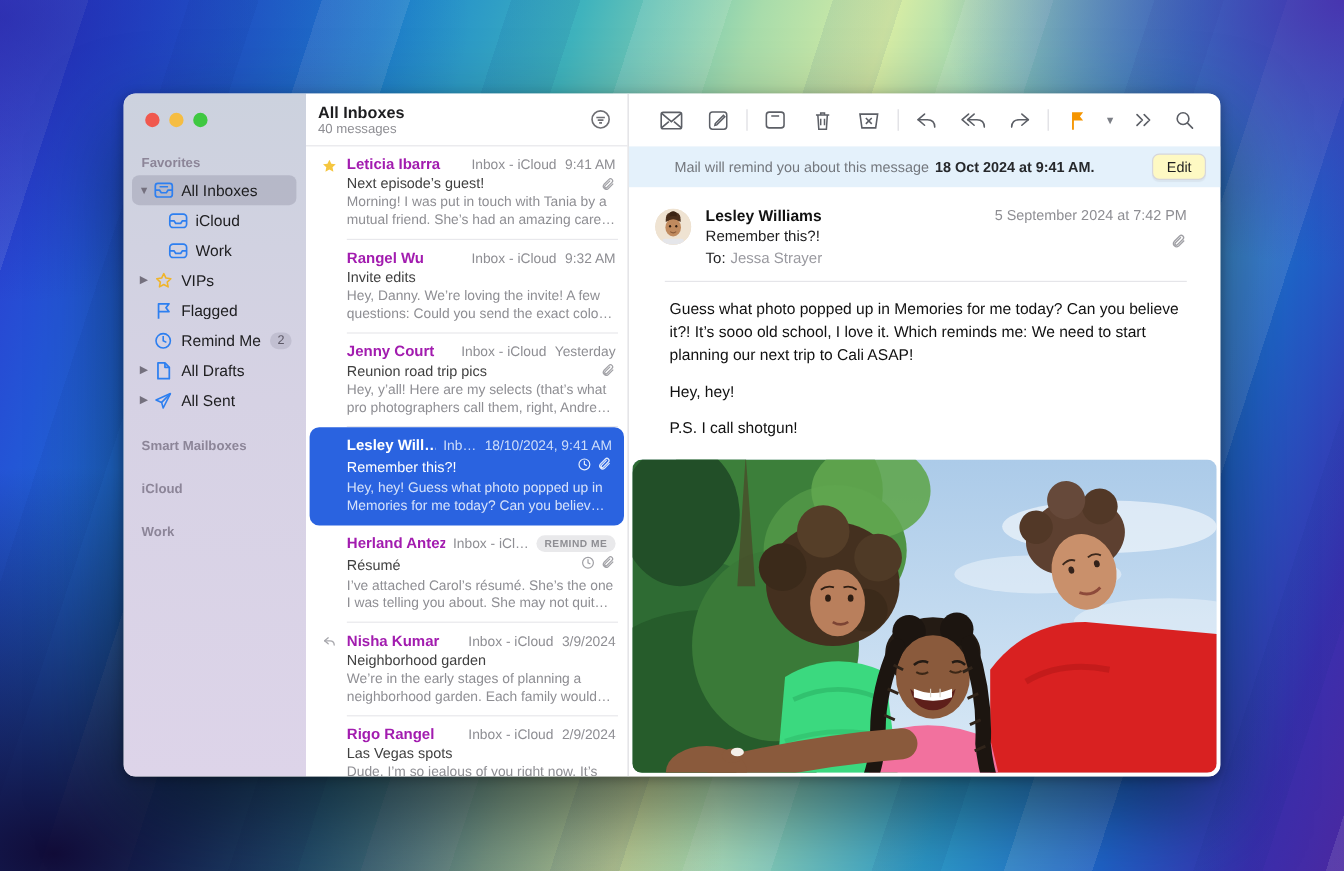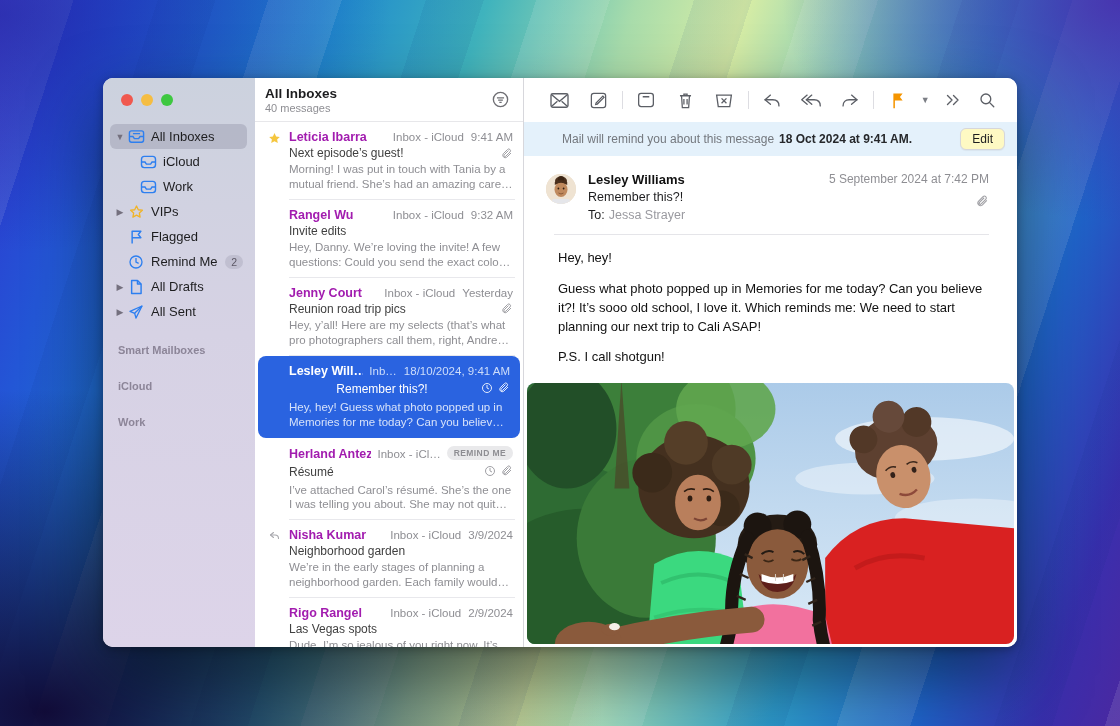--- a/index.html
+++ b/index.html
@@ -59,21 +59,21 @@
   .sender { font-size:12.5px; font-weight:bold; color:#a21caf; white-space:nowrap; overflow:hidden; flex:1; }
   .meta { font-size:11.5px; color:#8e8e93; white-space:nowrap; margin-left:6px; }
   .meta .mdate { margin-left:7px; }
   .l2 { display:flex; align-items:center; margin-top:2px; }
   .subject { font-size:12px; color:#404040; flex:1; white-space:nowrap; overflow:hidden; }
   .licons { display:flex; gap:5px; margin-left:6px; color:#a0a0a5; }
   .prev { margin-top:2px; font-size:11.5px; line-height:1.3; color:#8e8e93;
           display:-webkit-box; -webkit-line-clamp:2; -webkit-box-orient:vertical; overflow:hidden; }
   .remind-pill { background:#e9e9eb; color:#8e8e93; font-size:8.5px; font-weight:bold; letter-spacing:.4px; border-radius:8px; padding:2px 7px; margin-left:6px; }
   .row.selected { background:#2a63e0; border-radius:8px; margin:0 3px; padding-left:1px; }
-  .row.selected .sender, .row.selected .subject { color:#fff;text-align:center; }
+  .row.selected .sender, .row.selected .subject { color:#fff; }
   .row.selected .meta { color:#cdddfa; }
   .row.selected .prev { color:#d6e2fa; }
   .row.selected .licons { color:#e3ecfc; }
 
   
   .reading { flex:1; min-width:0; background:#fff; display:flex; flex-direction:column; }
   .toolbar { height:44px; flex:none; display:flex; align-items:center; padding:0 14px 0 16px; }
   .tb-btn { height:30px; display:flex; align-items:center; justify-content:center; border:none; background:none; color:#5c5f66; }
   .tb-btn.w { width:40px; }
   .tb-sep { width:1px; height:18px; background:#dddde2; margin:0 4px; }
@@ -110,20 +110,21 @@
 
 <div class="window">
 
   <div class="sidebar">
     <div class="traffic">
       <span class="dot r"></span>
       <span class="dot y"></span>
       <span class="dot g"></span>
     </div>
 
+    <div class="sec-label">Favorites</div>
 
     <div class="sb-row selected">
       <span class="sb-chev">▼</span>
       <span class="sb-ico">
         <svg class="icon-svg" width="17" height="15" viewBox="0 0 24 20" fill="none" stroke="#2d7ff0" stroke-width="2">
             <rect x="2" y="2" width="20" height="16" rx="3"></rect>
             <path d="M2 10h5l2 3h6l2-3h5"></path>
             <path d="M7 6h10" stroke-width="1.6"></path>
           </svg>
       </span>
@@ -481,22 +482,22 @@
         <div class="mh-clip">
           <svg width="13" height="14" viewBox="0 0 24 24" fill="none" stroke="currentColor" stroke-width="2">
               <path d="M20 11l-8.5 8.5a5 5 0 01-7-7L13 4a3.5 3.5 0 015 5l-8.5 8.5a2 2 0 01-3-3L15 6"></path>
             </svg>
         </div>
       </div>
     </div>
     <div class="mh-rule"></div>
 
     <div class="body-text">
+      <p>Guess what photo popped up in Memories for me today? Can you believe it?! It’s sooo old school, I love it. Which reminds me: We need to start planning our next trip to Cali ASAP!</p>
       <p>Hey, hey!</p>
-      <p>Guess what photo popped up in Memories for me today? Can you believe it?! It’s sooo old school, I love it. Which reminds me: We need to start planning our next trip to Cali ASAP!</p>
       <p>P.S. I call shotgun!</p>
     </div>
 
     <div class="photo">
       <svg viewBox="0 0 490 290" preserveAspectRatio="xMidYMid slice">
         <defs>
           <linearGradient id="sky" x1="0" y1="0" x2="0" y2="1">
             <stop offset="0" stop-color="#a9c9e8"></stop>
               <stop offset="1" stop-color="#dcebf7"></stop>
           </linearGradient>

